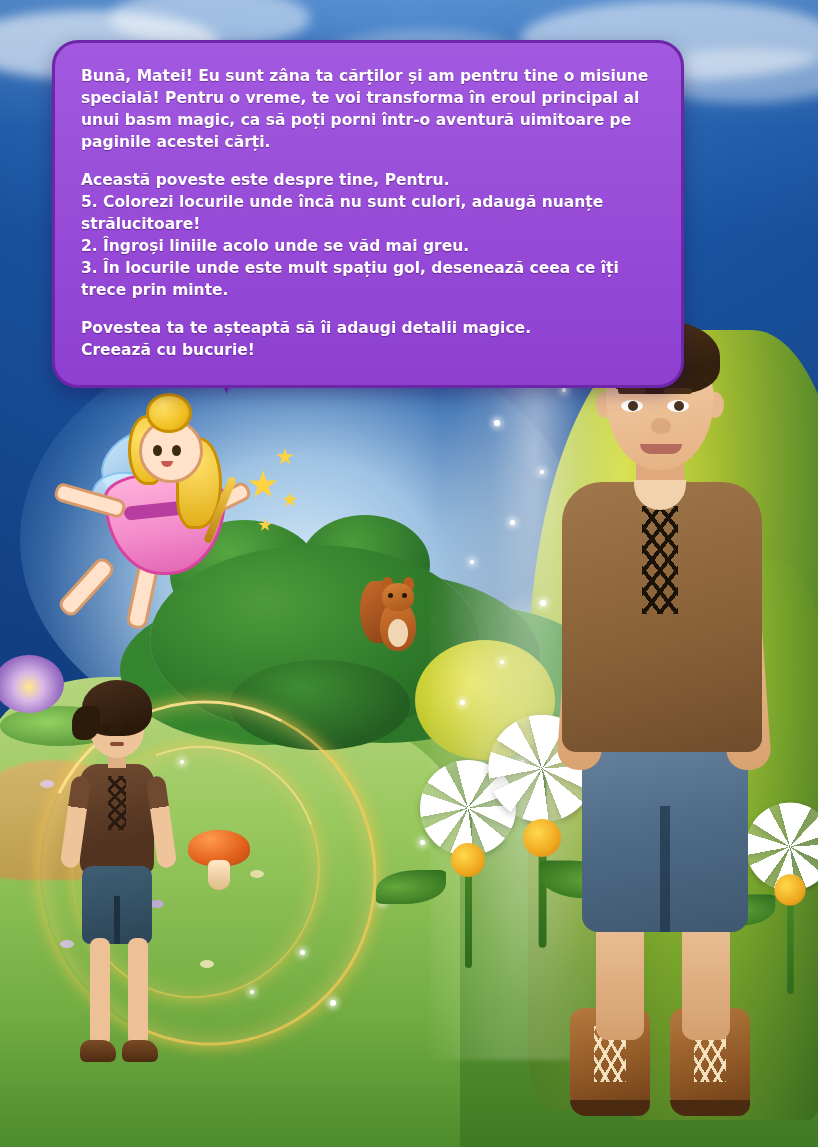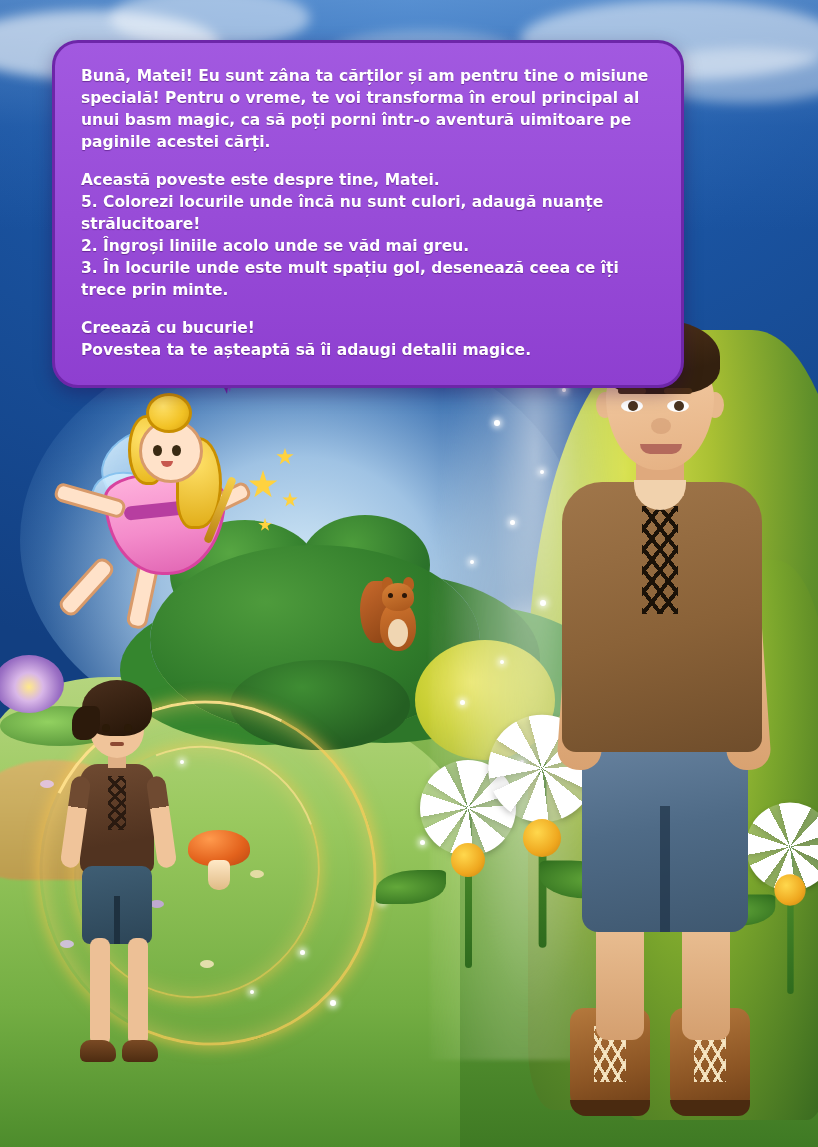--- a/index.html
+++ b/index.html
@@ -685,22 +685,22 @@
     <div class="bp-eye l"></div>
     <div class="bp-eye r"></div>
     <div class="bp-nose"></div>
     <div class="bp-mouth"></div>
   </div>
 
   <div class="bubble-tail"></div>
   <div class="bubble">
     <p>Bună, Matei! Eu sunt zâna ta cărților și am pentru tine o misiune specială! Pentru o vreme, te voi transforma în eroul principal al unui basm magic, ca să poți porni într-o aventură uimitoare pe paginile acestei cărți.</p>
     <div class="gap"></div>
-    <p>Această poveste este despre tine, Matei.</p>
+    <p>Această poveste este despre tine, Pentru.</p>
     <p>5. Colorezi locurile unde încă nu sunt culori, adaugă nuanțe strălucitoare!</p>
     <p>2. Îngroși liniile acolo unde se văd mai greu.</p>
     <p>3. În locurile unde este mult spațiu gol, desenează ceea ce îți trece prin minte.</p>
     <div class="gap"></div>
+    <p>Povestea ta te așteaptă să îi adaugi detalii magice.</p>
     <p>Creează cu bucurie!</p>
-    <p>Povestea ta te așteaptă să îi adaugi detalii magice.</p>
   </div>
 
 </div>
 
 </body></html>

